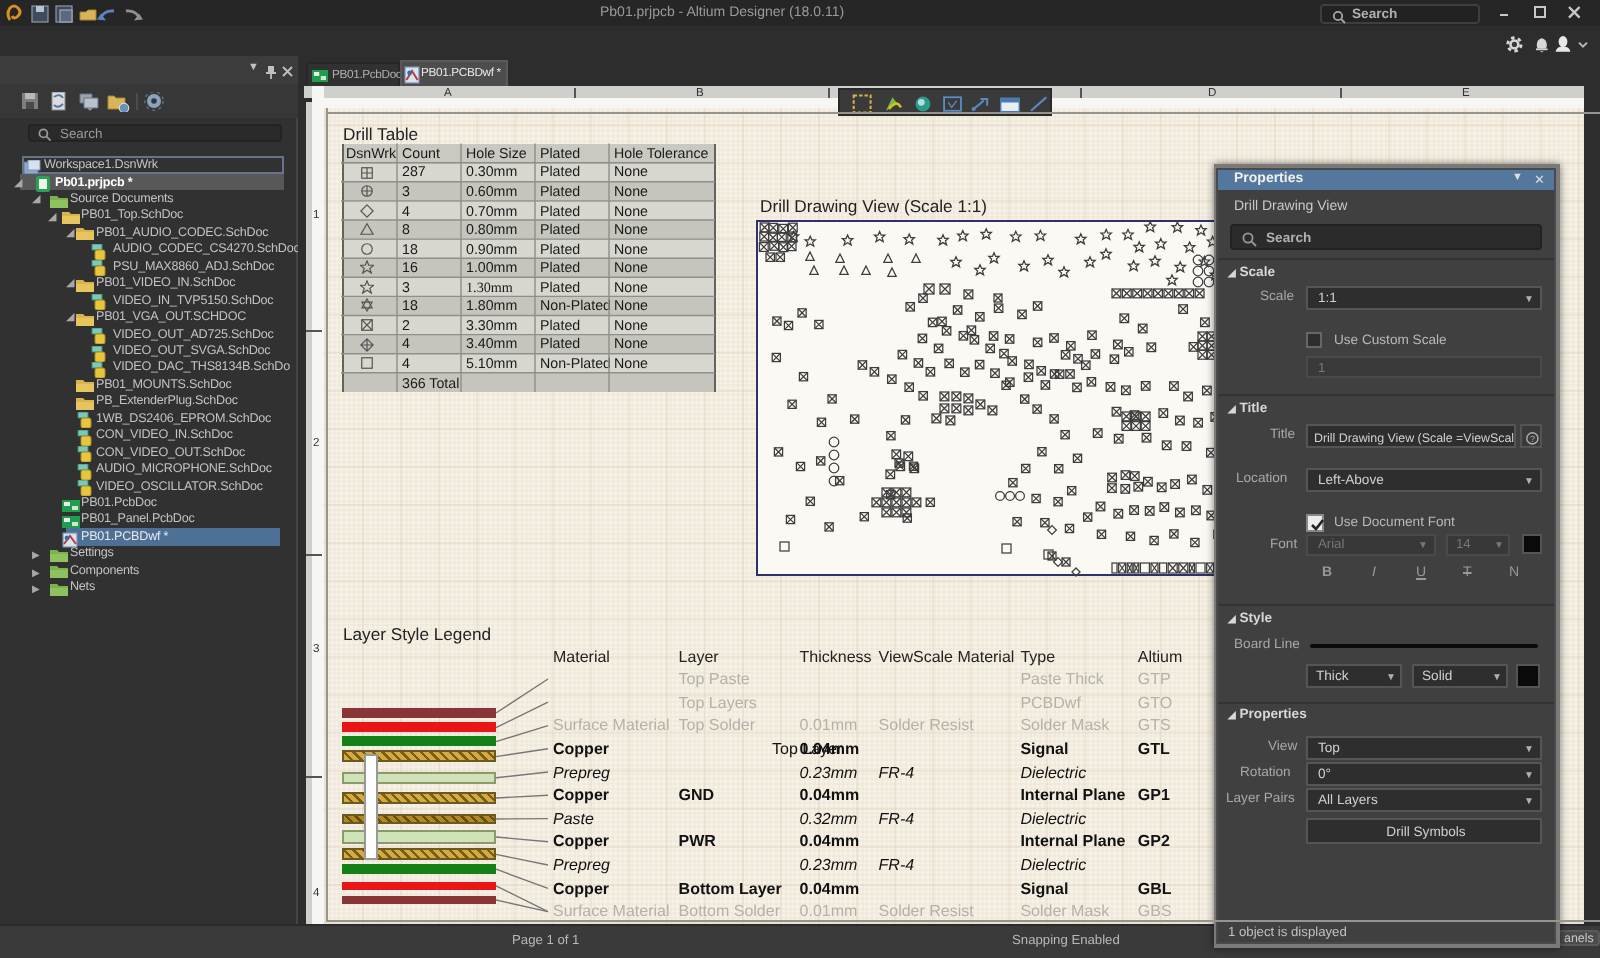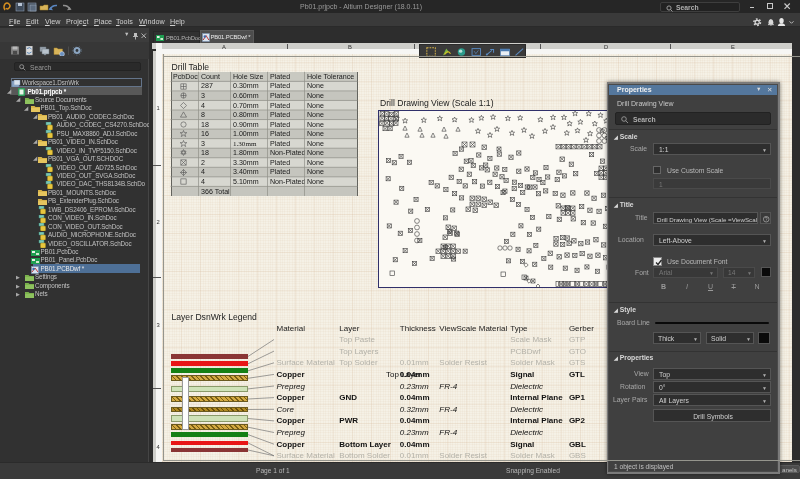--- a/index.html
+++ b/index.html
@@ -30,30 +30,20 @@
         </svg>
     <span class="abs" style="left:15px;top:1px;font-size:6.8px;font-weight:bold;color:#b0b0b0;">Search</span>
   </div>
   <div class="abs" style="left:749.5px;top:6.5px;width:4.5px;height:1.3px;background:#c8c8c8;"></div>
   <div class="abs" style="left:767px;top:3px;width:5.5px;height:5.5px;border:1.2px solid #c8c8c8;"></div>
   <svg class="abs" style="left:784px;top:3px" width="7" height="7">
         <path d="M0.5 0.5 L5.8 5.8 M5.8 0.5 L0.5 5.8" stroke="#c8c8c8" stroke-width="1.2"></path>
       </svg>
 </div>
 
-<div class="abs" style="left:0;top:13px;width:800px;height:14px;background:#3a3a3a;border-bottom:1px solid #2a2a2a;">
-  <div class="abs" style="left:9px;top:3.5px;font-size:7.2px;color:#cfcfcf;"><u>F</u>ile</div>
-  <div class="abs" style="left:26px;top:3.5px;font-size:7.2px;color:#cfcfcf;"><u>E</u>dit</div>
-  <div class="abs" style="left:45px;top:3.5px;font-size:7.2px;color:#cfcfcf;"><u>V</u>iew</div>
-  <div class="abs" style="left:66px;top:3.5px;font-size:7.2px;color:#cfcfcf;">Proje<u>c</u>t</div>
-  <div class="abs" style="left:94px;top:3.5px;font-size:7.2px;color:#cfcfcf;"><u>P</u>lace</div>
-  <div class="abs" style="left:116px;top:3.5px;font-size:7.2px;color:#cfcfcf;"><u>T</u>ools</div>
-  <div class="abs" style="left:139px;top:3.5px;font-size:7.2px;color:#cfcfcf;"><u>W</u>indow</div>
-  <div class="abs" style="left:170px;top:3.5px;font-size:7.2px;color:#cfcfcf;"><u>H</u>elp</div>
-</div>
 
 <div class="abs" style="left:0;top:28px;width:800px;height:17px;background:#2d2d2d;"></div>
 
 <div class="abs" style="left:152px;top:28px;width:648px;height:434px;background:#2d2d2d;overflow:hidden;">
 
   <div class="abs" style="left:0.5px;top:2.5px;width:47px;height:13.5px;background:#313131;border:1px solid #272727;">
     <svg class="abs" style="left:2.5px;top:2.5px" width="8" height="8">
           <rect x="0" y="1" width="8" height="6" fill="#1f9e50"></rect>
           <rect x="1" y="2" width="2.6" height="2" fill="#e8f0e8"></rect>
           <rect x="4.4" y="4" width="2.6" height="2" fill="#cfe8cf"></rect>
@@ -102,21 +92,21 @@
       repeating-linear-gradient(90deg,rgba(212,182,152,0.19) 0,rgba(212,182,152,0.19) 1px,transparent 1px,transparent 19px),
       repeating-linear-gradient(0deg,rgba(215,190,160,0.10) 0,rgba(215,190,160,0.10) 1px,transparent 1px,transparent 2.4px),
       repeating-linear-gradient(90deg,rgba(215,190,160,0.10) 0,rgba(215,190,160,0.10) 1px,transparent 1px,transparent 2.4px);">
   </div>
 </div>
 
 <div class="abs" style="left:0;top:0;width:700px;height:479px;pointer-events:none;">
   <div class="abs" style="left:171.5px;top:61.5px;font-size:8.6px;color:#222;">Drill Table</div>
   <div style="position:absolute;left:170.5px;top:71.8px;width:187px;height:124.2px;background:#c6c6bf;border:1px solid #63635d;box-sizing:border-box;"></div>
 <div style="position:absolute;left:171.5px;top:72.35px;width:185px;height:9.0px;background:#c9c9c1;"></div>
-<div style="position:absolute;left:173.0px;top:72.90px;font-size:7.1px;line-height:8px;color:#1a1a1a;white-space:nowrap;">PcbDoc</div>
+<div style="position:absolute;left:173.0px;top:72.90px;font-size:7.1px;line-height:8px;color:#1a1a1a;white-space:nowrap;">DsnWrk</div>
 <div style="position:absolute;left:201.0px;top:72.90px;font-size:7.1px;line-height:8px;color:#1a1a1a;white-space:nowrap;">Count</div>
 <div style="position:absolute;left:233.0px;top:72.90px;font-size:7.1px;line-height:8px;color:#1a1a1a;white-space:nowrap;">Hole Size</div>
 <div style="position:absolute;left:270.0px;top:72.90px;font-size:7.1px;line-height:8px;color:#1a1a1a;white-space:nowrap;">Plated</div>
 <div style="position:absolute;left:307.0px;top:72.90px;font-size:7.1px;line-height:8px;color:#1a1a1a;white-space:nowrap;">Hole Tolerance</div>
 <div style="position:absolute;left:171.5px;top:81.90px;width:185px;height:9.0px;background:#d7d7d0;"></div>
 <div style="position:absolute;left:179.5px;top:82.55px;">
         <svg width="7" height="7" viewBox="0 0 8 8" style="display:block">
           <rect x="1" y="1" width="6" height="6" stroke="#555" stroke-width="0.7" fill="none"></rect>
           <path d="M4 1 V7 M1 4 H7" stroke="#555" stroke-width="0.7" fill="none"></path>
         </svg>
@@ -1211,29 +1201,29 @@
 <path d="M603.3 281.5 L606.8 286.5 M606.8 281.5 L603.3 286.5" class="k"></path>
 <g transform="translate(524.0,276.0)">
           <rect x="0" y="0" width="4" height="4" class="k"></rect>
           <path d="M0 0 L4 4 M4 0 L0 4" class="k"></path>
         </g>
 <g transform="translate(531.0,279.0)">
           <rect x="0" y="0" width="4" height="4" class="k"></rect>
           <path d="M0 0 L4 4 M4 0 L0 4" class="k"></path>
         </g>
   </svg>
-  <div class="abs" style="left:171.5px;top:312px;font-size:8.6px;color:#222;">Layer DsnWrk Legend</div>
+  <div class="abs" style="left:171.5px;top:312px;font-size:8.6px;color:#222;">Layer Style Legend</div>
   <div style="position:absolute;left:276.5px;top:323.6px;font-size:8px;color:#222;">Material</div>
 <div style="position:absolute;left:339.3px;top:323.6px;font-size:8px;color:#222;">Layer</div>
 <div style="position:absolute;left:399.8px;top:323.6px;font-size:8px;color:#222;">Thickness</div>
 <div style="position:absolute;left:439.3px;top:323.6px;font-size:8px;color:#222;">ViewScale Material</div>
 <div style="position:absolute;left:510.2px;top:323.6px;font-size:8px;color:#222;">Type</div>
-<div style="position:absolute;left:568.9px;top:323.6px;font-size:8px;color:#222;">Gerber</div>
+<div style="position:absolute;left:568.9px;top:323.6px;font-size:8px;color:#222;">Altium</div>
 <div style="position:absolute;left:339.3px;top:335.0px;font-size:8px;color:#b3b1a8;white-space:nowrap;">Top Paste</div>
-<div style="position:absolute;left:510.2px;top:335.0px;font-size:8px;color:#b3b1a8;white-space:nowrap;">Scale Mask</div>
+<div style="position:absolute;left:510.2px;top:335.0px;font-size:8px;color:#b3b1a8;white-space:nowrap;">Paste Thick</div>
 <div style="position:absolute;left:568.9px;top:335.0px;font-size:8px;color:#b3b1a8;white-space:nowrap;">GTP</div>
 <div style="position:absolute;left:339.3px;top:346.6px;font-size:8px;color:#b3b1a8;white-space:nowrap;">Top Layers</div>
 <div style="position:absolute;left:510.2px;top:346.6px;font-size:8px;color:#b3b1a8;white-space:nowrap;">PCBDwf</div>
 <div style="position:absolute;left:568.9px;top:346.6px;font-size:8px;color:#b3b1a8;white-space:nowrap;">GTO</div>
 <div style="position:absolute;left:276.5px;top:358.3px;font-size:8px;color:#b3b1a8;white-space:nowrap;">Surface Material</div>
 <div style="position:absolute;left:339.3px;top:358.3px;font-size:8px;color:#b3b1a8;white-space:nowrap;">Top Solder</div>
 <div style="position:absolute;left:399.8px;top:358.3px;font-size:8px;color:#b3b1a8;white-space:nowrap;">0.01mm</div>
 <div style="position:absolute;left:439.3px;top:358.3px;font-size:8px;color:#b3b1a8;white-space:nowrap;">Solder Resist</div>
 <div style="position:absolute;left:510.2px;top:358.3px;font-size:8px;color:#b3b1a8;white-space:nowrap;">Solder Mask</div>
 <div style="position:absolute;left:568.9px;top:358.3px;font-size:8px;color:#b3b1a8;white-space:nowrap;">GTS</div>
@@ -1244,21 +1234,21 @@
 <div style="position:absolute;left:568.9px;top:369.9px;font-size:8px;color:#111;font-weight:bold;white-space:nowrap;">GTL</div>
 <div style="position:absolute;left:276.5px;top:381.5px;font-size:8px;color:#111;font-style:italic;white-space:nowrap;">Prepreg</div>
 <div style="position:absolute;left:399.8px;top:381.5px;font-size:8px;color:#111;font-style:italic;white-space:nowrap;">0.23mm</div>
 <div style="position:absolute;left:439.3px;top:381.5px;font-size:8px;color:#111;font-style:italic;white-space:nowrap;">FR-4</div>
 <div style="position:absolute;left:510.2px;top:381.5px;font-size:8px;color:#111;font-style:italic;white-space:nowrap;">Dielectric</div>
 <div style="position:absolute;left:276.5px;top:393.1px;font-size:8px;color:#111;font-weight:bold;white-space:nowrap;">Copper</div>
 <div style="position:absolute;left:339.3px;top:393.1px;font-size:8px;color:#111;font-weight:bold;white-space:nowrap;">GND</div>
 <div style="position:absolute;left:399.8px;top:393.1px;font-size:8px;color:#111;font-weight:bold;white-space:nowrap;">0.04mm</div>
 <div style="position:absolute;left:510.2px;top:393.1px;font-size:8px;color:#111;font-weight:bold;white-space:nowrap;">Internal Plane</div>
 <div style="position:absolute;left:568.9px;top:393.1px;font-size:8px;color:#111;font-weight:bold;white-space:nowrap;">GP1</div>
-<div style="position:absolute;left:276.5px;top:404.8px;font-size:8px;color:#111;font-style:italic;white-space:nowrap;">Core</div>
+<div style="position:absolute;left:276.5px;top:404.8px;font-size:8px;color:#111;font-style:italic;white-space:nowrap;">Paste</div>
 <div style="position:absolute;left:399.8px;top:404.8px;font-size:8px;color:#111;font-style:italic;white-space:nowrap;">0.32mm</div>
 <div style="position:absolute;left:439.3px;top:404.8px;font-size:8px;color:#111;font-style:italic;white-space:nowrap;">FR-4</div>
 <div style="position:absolute;left:510.2px;top:404.8px;font-size:8px;color:#111;font-style:italic;white-space:nowrap;">Dielectric</div>
 <div style="position:absolute;left:276.5px;top:416.4px;font-size:8px;color:#111;font-weight:bold;white-space:nowrap;">Copper</div>
 <div style="position:absolute;left:339.3px;top:416.4px;font-size:8px;color:#111;font-weight:bold;white-space:nowrap;">PWR</div>
 <div style="position:absolute;left:399.8px;top:416.4px;font-size:8px;color:#111;font-weight:bold;white-space:nowrap;">0.04mm</div>
 <div style="position:absolute;left:510.2px;top:416.4px;font-size:8px;color:#111;font-weight:bold;white-space:nowrap;">Internal Plane</div>
 <div style="position:absolute;left:568.9px;top:416.4px;font-size:8px;color:#111;font-weight:bold;white-space:nowrap;">GP2</div>
 <div style="position:absolute;left:276.5px;top:428.0px;font-size:8px;color:#111;font-style:italic;white-space:nowrap;">Prepreg</div>
 <div style="position:absolute;left:399.8px;top:428.0px;font-size:8px;color:#111;font-style:italic;white-space:nowrap;">0.23mm</div>

